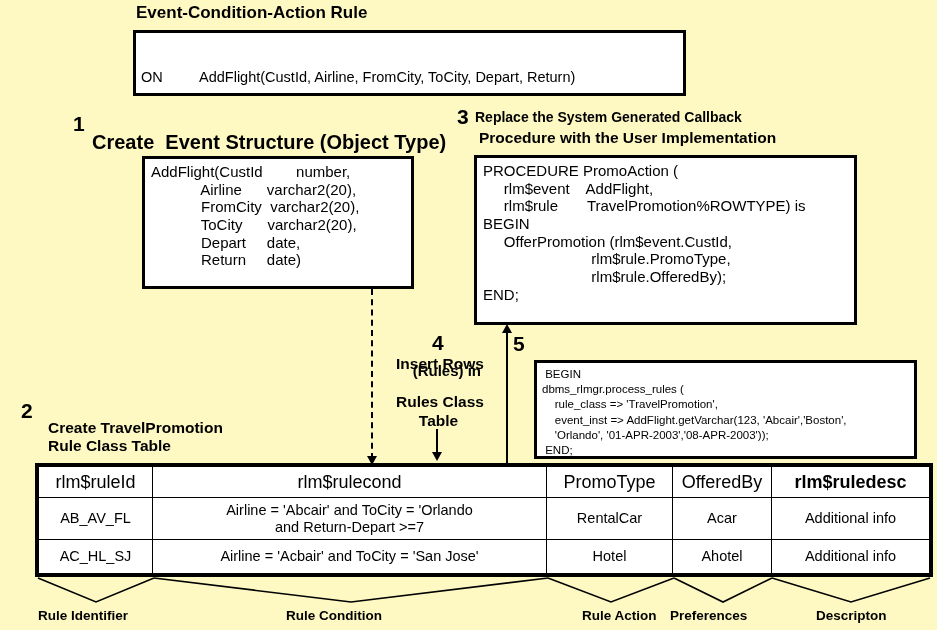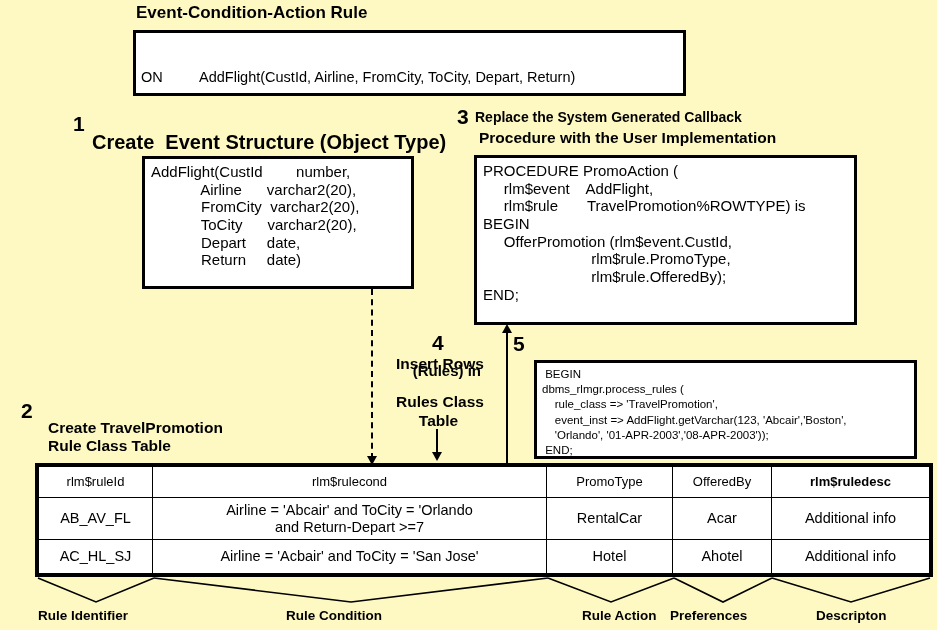--- a/index.html
+++ b/index.html
@@ -50,21 +50,21 @@
   }
   .rtable td {
     border: 1px solid #000;
     text-align: center;
     vertical-align: middle;
     color: #000;
     font-size: 14.5px;
     padding: 2px 3px;
     line-height: 1.12;
   }
-  .rtable .hdr { font-size: 13px; }
+  .rtable .hdr { font-size: 18px; }
   .rtable .hdr.bold { font-weight: bold; }
   .tbl-wrap {
     border: 3px solid #000;
     box-sizing: content-box;
   }
 
   
   .vline-dashed {
     border-left: 2px dashed #000;
   }

